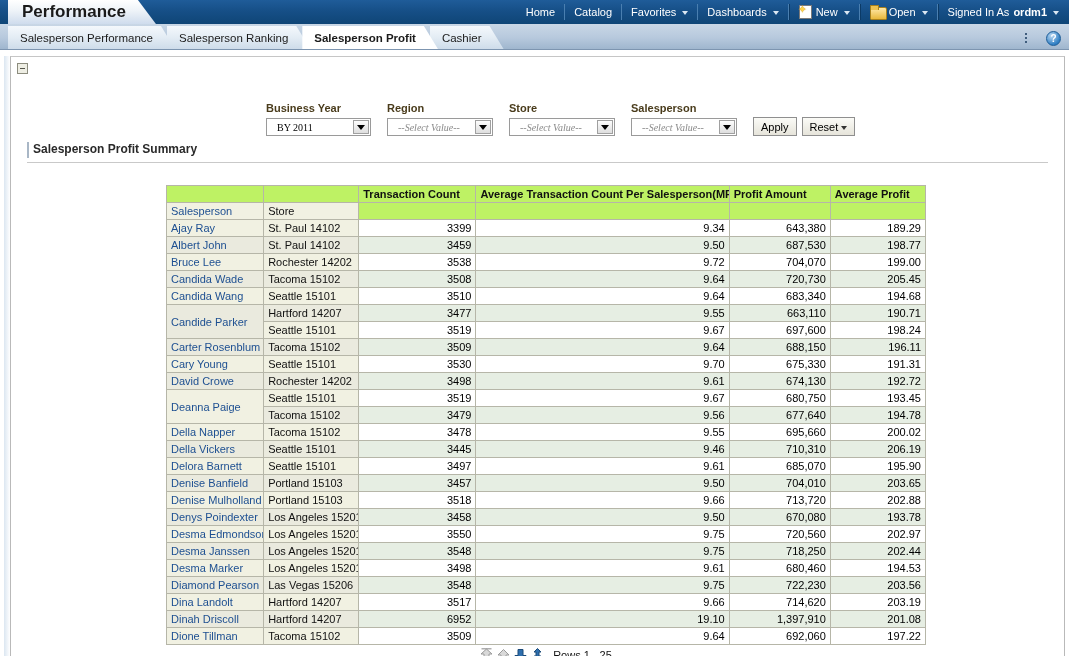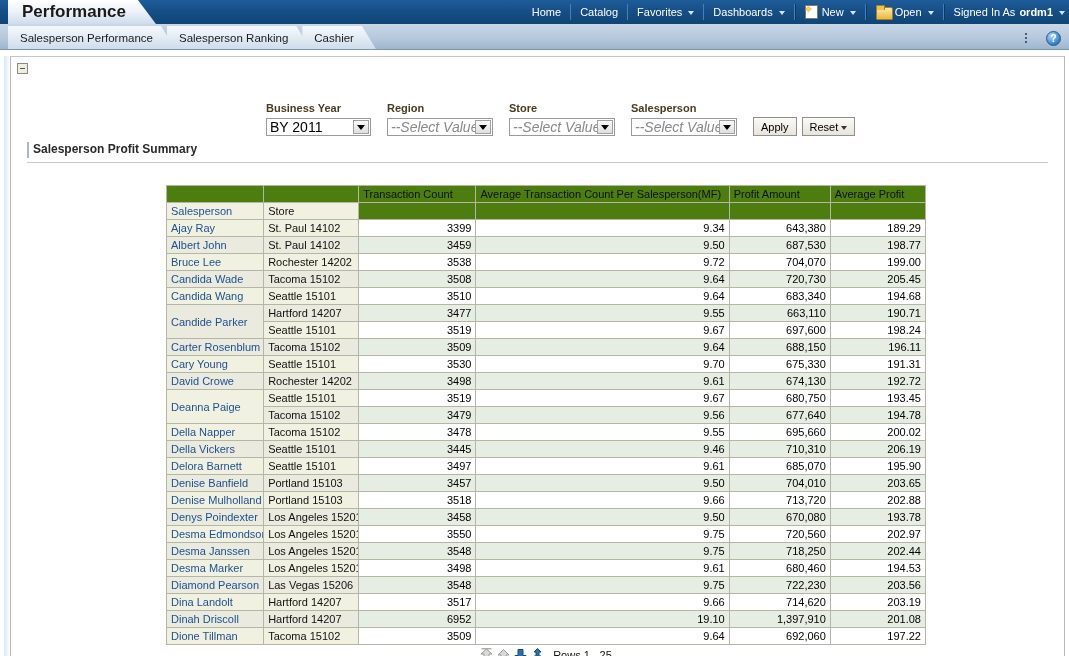--- a/index.html
+++ b/index.html
@@ -33,20 +33,21 @@
     background: linear-gradient(to bottom, #ffffff 0%, #eef3f8 45%, #cfdced 100%);
     border-top-right-radius: 0;
     clip-path: polygon(0 0, calc(100% - 18px) 0, 100% 100%, 0 100%);
     margin-left: 8px;
     white-space: nowrap;
   }
   .topnav {
     margin-left: auto;
     display: flex;
     align-items: center;
+    padding-right: 6px;
     gap: 0;
   }
   .topnav .nv {
     color: #ffffff;
     font-size: 11px;
     padding: 0 9px;
     height: 16px;
     line-height: 16px;
     display: flex;
     align-items: center;
@@ -220,23 +221,24 @@
     margin-bottom: 4px;
     white-space: nowrap;
   }
   .fselect {
     width: 105px;
     height: 18px;
     border: 1px solid #9a9a9a;
     background: #ffffff;
     display: flex;
     align-items: center;
-    font-size: 14px;
-    padding-left: 3px;
-    position: relative;
+    font-size: 10px;
+    padding-left: 10px;
+    position: relative;
+    font-family: Liberation Serif, serif;
   }
   .fselect.wide { width: 106px; }
   .fselect .ph { color: #8a8a8a; font-style: italic; white-space: nowrap;}
   .fselect .btnarrow {
     position: absolute;
     right: 1px; top: 1px;
     width: 16px; height: 14px;
     background: linear-gradient(to bottom,#fdfdfd,#dedede);
     border: 1px solid #a0a0a0;
     display: flex; align-items: center; justify-content: center;
@@ -295,22 +297,22 @@
   }
   table.rpt th, table.rpt td {
     border: 1px solid #b6b6a8;
     padding: 1px 4px;
     height: 16px;
     line-height: 14px;
     overflow: hidden;
     white-space: nowrap;
   }
   th.hdr {
-    background: #4d7c0f;
-    font-weight: normal;
+    background: #bef264;
+    font-weight: bold;
     text-align: left;
     color: #111;
     height: 20px;
   }
   th.hdrlink {
     background: #f1f1e2;
     font-weight: normal;
     text-align: left;
     color: #1d4f91;
     height: 18px;
@@ -393,20 +395,23 @@
     </div>
   </div>
 </div>
 
 <div class="tabbar">
   <div class="ptab">
     <span>Salesperson Performance</span>
   </div>
   <div class="ptab">
     <span>Salesperson Ranking</span>
+  </div>
+  <div class="ptab active">
+    <span>Salesperson Profit</span>
   </div>
   <div class="ptab">
     <span>Cashier</span>
   </div>
   <div class="righticons">
     <span class="ico-list">
       <b></b>
         <b></b>
         <b></b>
         <i></i>

